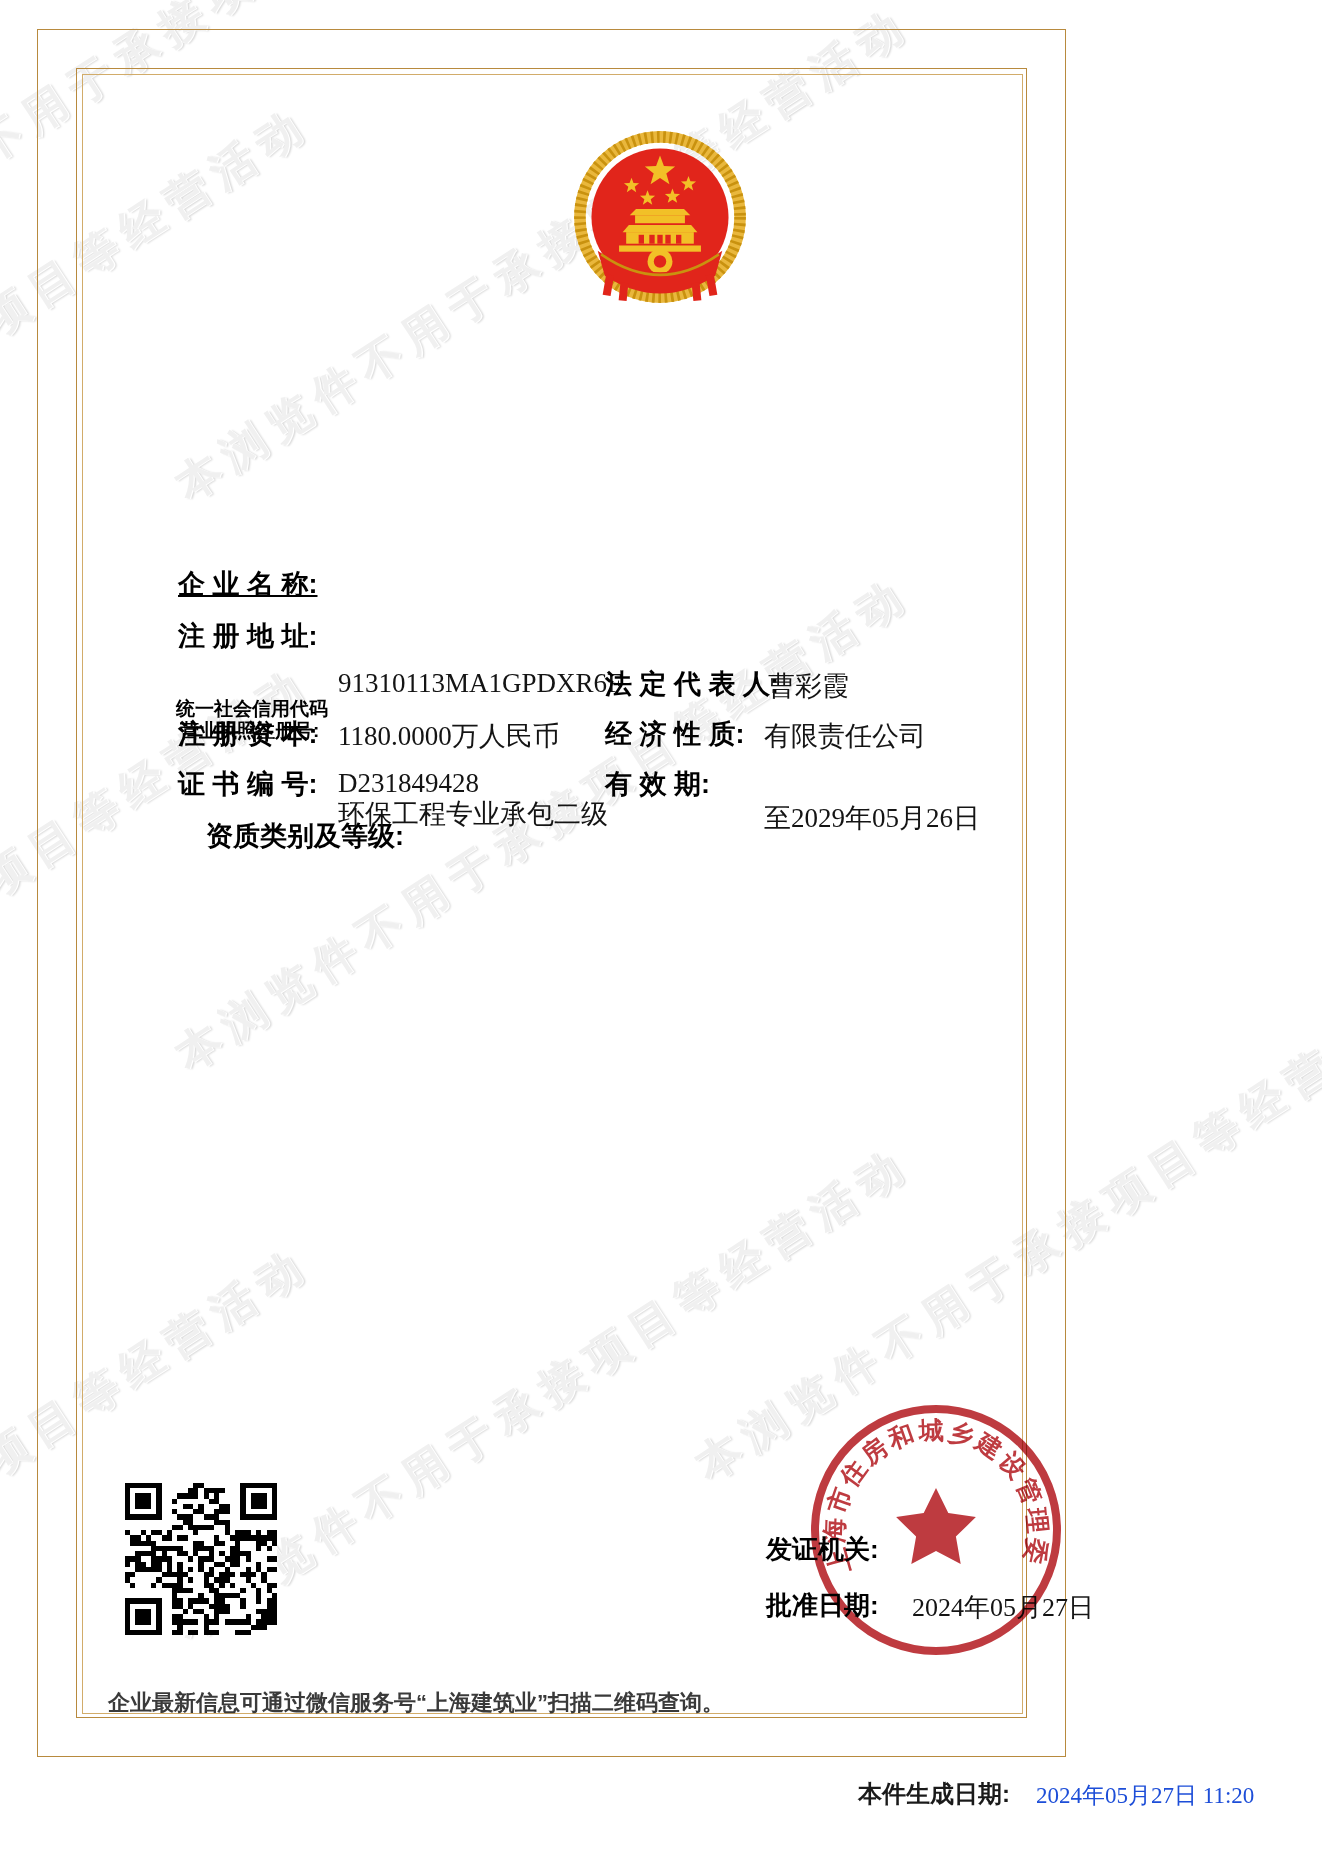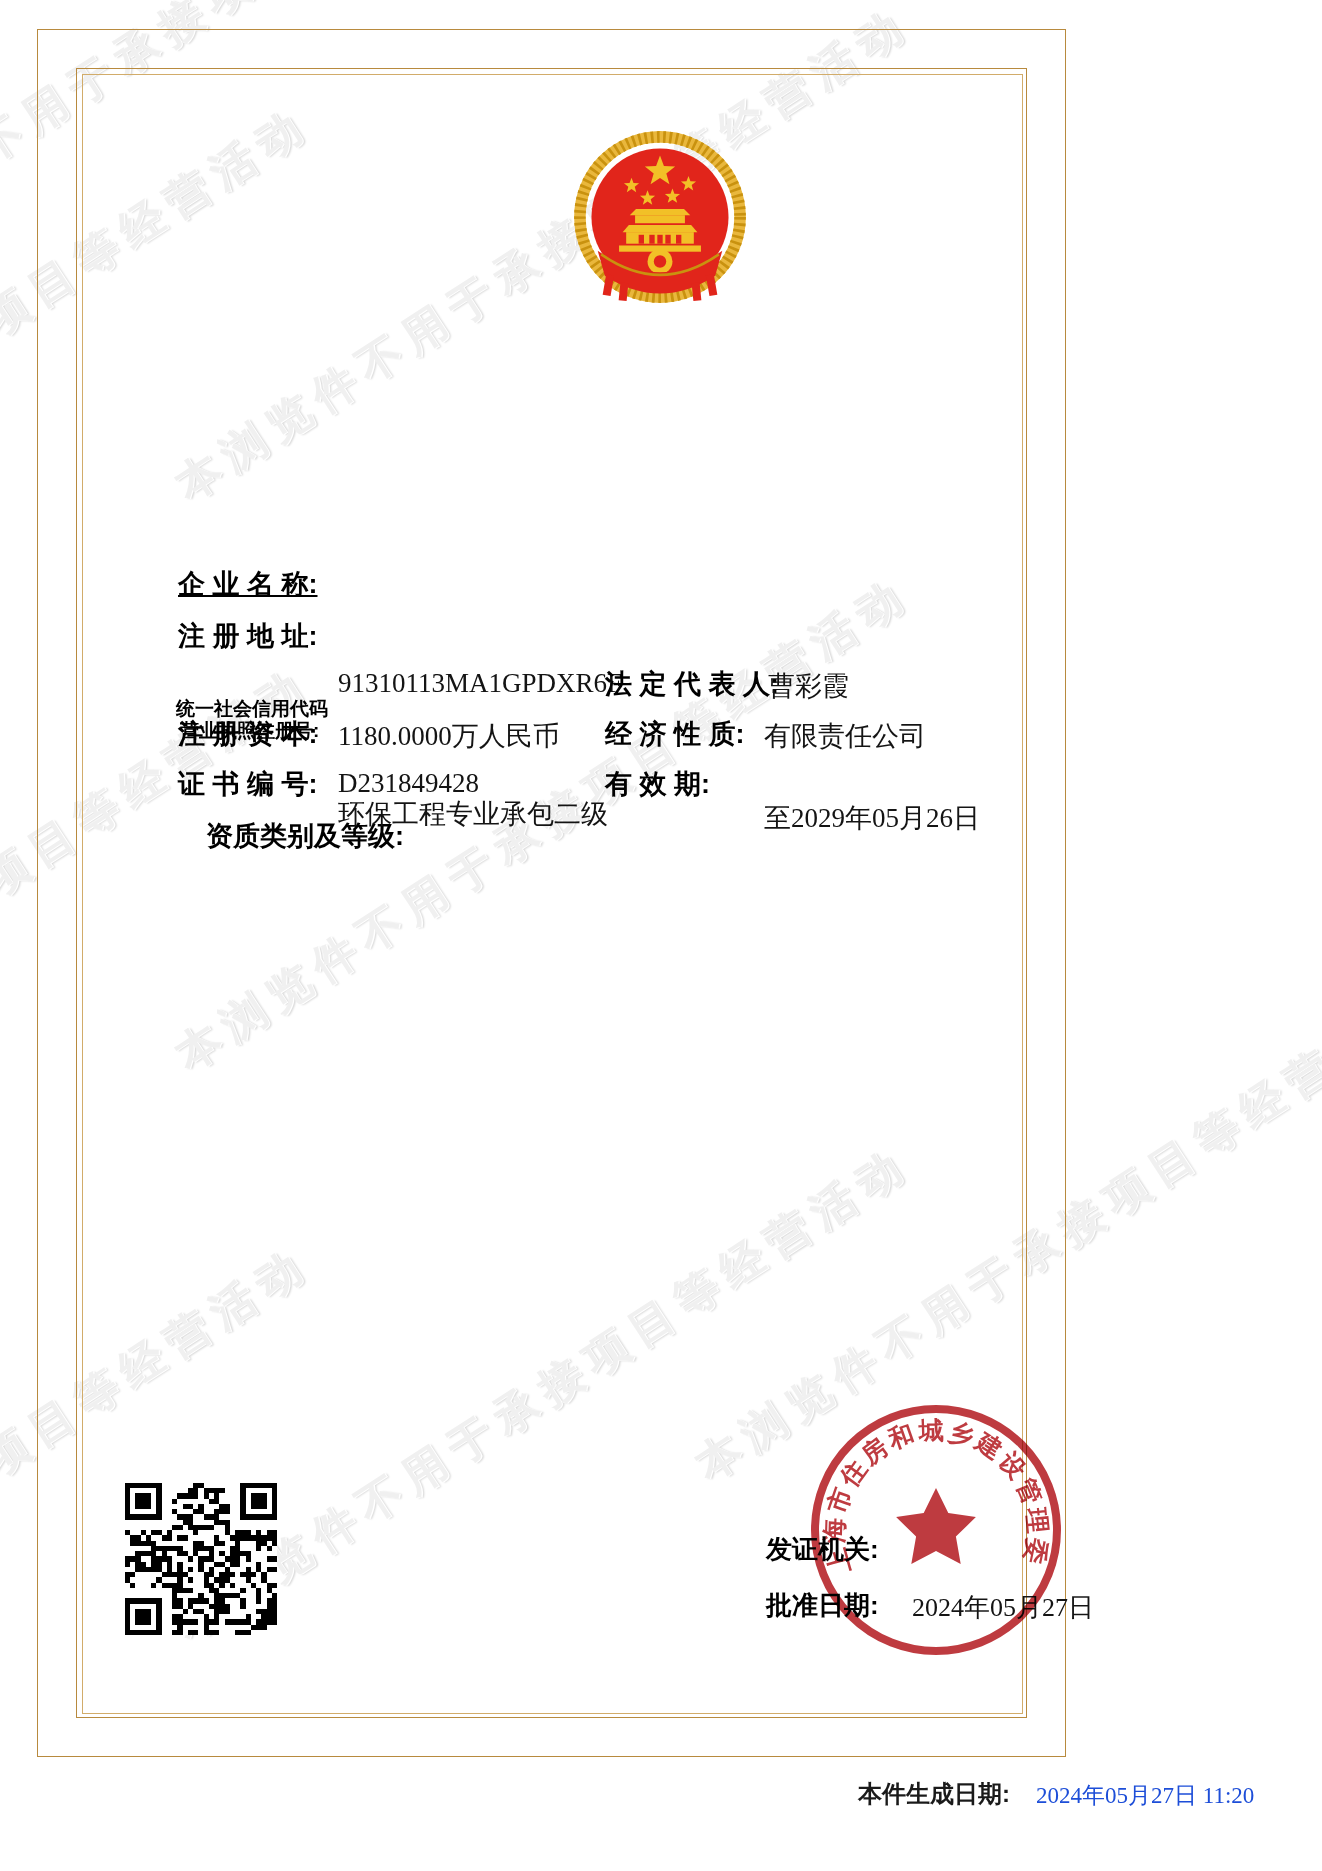--- a/index.html
+++ b/index.html
@@ -442,17 +442,18 @@
         <path id="sealTextPath" d="M 46,172 A 93 93 0 1 1 214,172"></path>
       </defs>
       <circle cx="130" cy="130" r="121" fill="none" stroke="#b7252b" stroke-width="8"></circle>
       <polygon fill="#b7252b" points="130,88 142.3,113.0 169.9,117.1 149.9,136.5 154.7,164.0 130,151 105.3,164.0 110.1,136.5 90.1,117.1 117.7,113.0"></polygon>
       <text font-size="25" font-weight="bold" fill="#b7252b" letter-spacing="3" font-family="'Liberation Serif','DejaVu Serif',serif">
         <textPath href="#sealTextPath" startOffset="2">上海市住房和城乡建设管理委员会</textPath>
       </text>
     </svg>
   </div>
 
+  <span class="note">企业最新信息可通过微信服务号“上海建筑业”扫描二维码查询。</span>
 
   <span class="gen-lab">本件生成日期:</span>
   <span class="gen-val">2024年05月27日 11:20</span>
 
 </div>
 
 </body></html>

